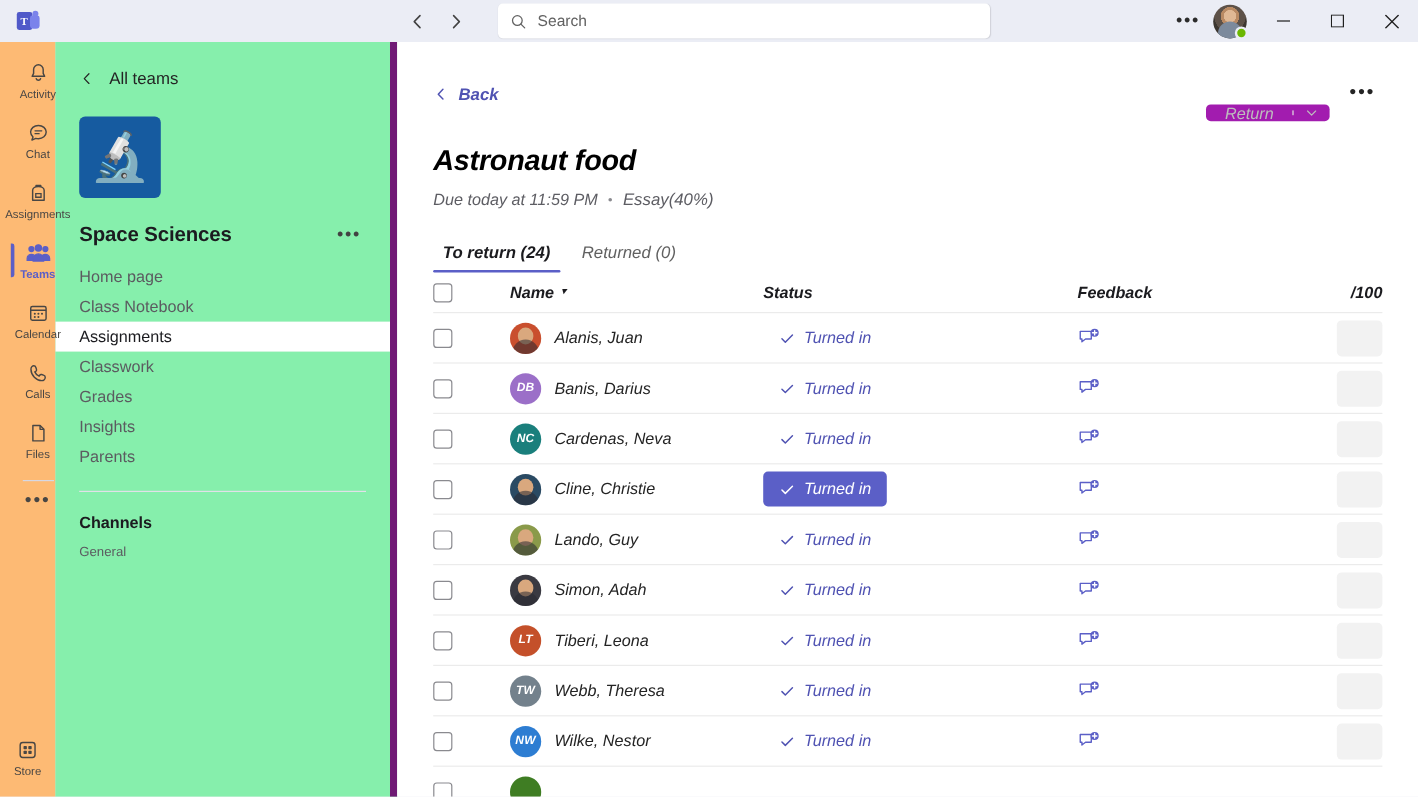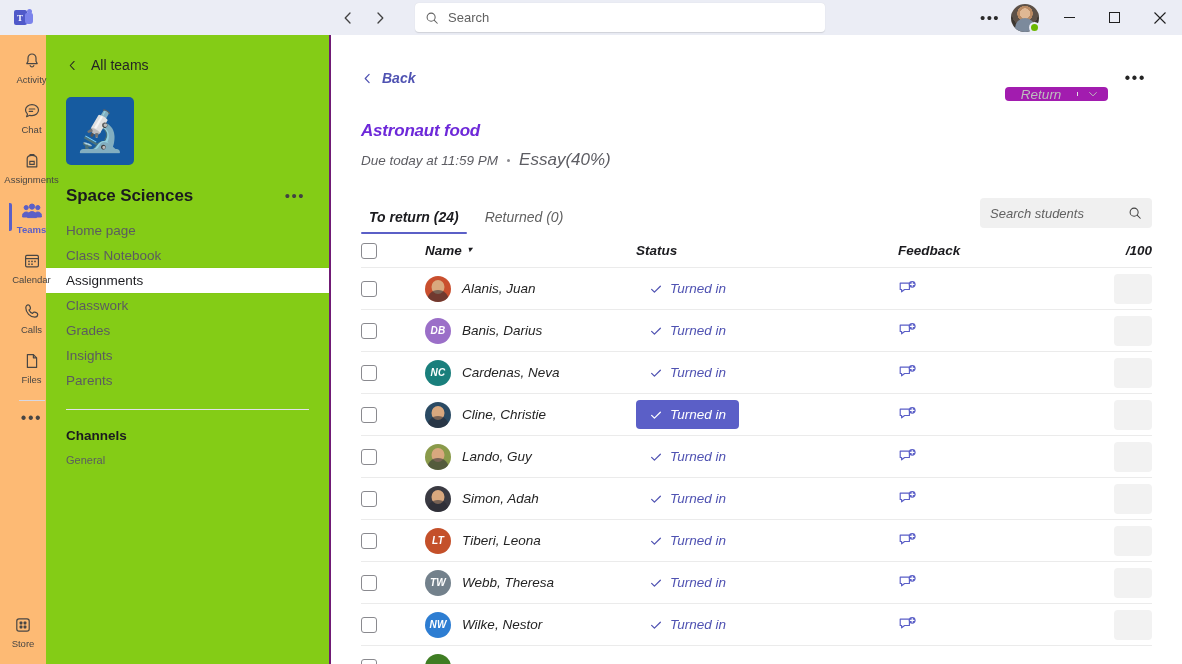--- a/index.html
+++ b/index.html
@@ -107,22 +107,22 @@
   .rail-sep { width: 26px; height: 1px; background: #d6d8e4; margin: 8px 0 2px; }
   .rail-more {
     width: 46px; height: 30px; display: flex; align-items: center; justify-content: center;
     color: #484644; font-size: 16px; letter-spacing: 1.6px; cursor: pointer;
   }
   .rail-bottom { position: absolute; bottom: 8px; left: 0; width: 46px; text-align: center; }
 
   
   .teamside {
     width: 285px; min-width: 285px;
-    background: #84cc16;
-    border-right: 2px solid #701a75;
+    background: #86efac;
+    border-right: 6px solid #701a75;
     padding: 0 0 0 0;
     overflow: hidden;
   }
   .allteams {
     display: flex; align-items: center; gap: 12px;
     height: 44px; padding: 0 20px; margin-top: 8px;
     font-size: 14px; color: #242424; cursor: pointer;
   }
   .team-tile {
     width: 68px; height: 68px; margin: 10px 0 0 20px;
@@ -173,25 +173,25 @@
     background: #a21caf; border-radius: 4px; overflow: hidden; margin-top: 32px;
   }
   .ret-btn {
     display: flex; align-items: center; padding: 0 16px;
     font-size: 13.5px; color: #bdbdbd; cursor: default;
   }
   .ret-div { width: 1px; background: #e2e2e2; margin: 5px 0; }
   .ret-caret { width: 30px; display: flex; align-items: center; justify-content: center; color: #bdbdbd; }
   .main-dots { color: #242424; font-size: 16px; letter-spacing: 1.6px; cursor: pointer; padding: 4px 6px; border-radius: 4px; }
 
-  .assign-title { font-size: 17px; font-weight: bold; color: #6d28d9; margin-top: 20px; letter-spacing: -0.2px; }
+  .assign-title { font-size: 24px; font-weight: bold; color: #000000; margin-top: 20px; letter-spacing: -0.2px; }
   .assign-meta { display: flex; align-items: center; gap: 9px; margin-top: 9px; }
   .meta-due { font-size: 13.5px; color: #5d5d63; }
   .meta-dot { width: 3px; height: 3px; border-radius: 50%; background: #8a8a8f; }
-  .meta-rubric { font-size: 17px; color: #5d5d63; }
+  .meta-rubric { font-size: 14px; color: #5d5d63; }
 
   .tabs-row {
     display: flex; align-items: flex-end; justify-content: space-between;
     margin-top: 28px;
   }
   .tabs { display: flex; gap: 10px; }
   .tab {
     font-size: 14px; color: #616161; padding: 0 8px 9px 8px; cursor: pointer;
     position: relative;
   }
@@ -504,27 +504,20 @@
           <span class="meta-due">Due today at 11:59 PM</span>
           <span class="meta-dot"></span>
           <span class="meta-rubric">Essay(40%)</span>
         </div>
 
         <div class="tabs-row">
           <div class="tabs">
             <div class="tab active"><span>To return (24)</span></div>
             <div class="tab"><span>Returned (0)</span></div>
           </div>
-          <div class="stu-search">
-            <span class="ph">Search students</span>
-            <svg width="14" height="14" viewBox="0 0 16 16" fill="none">
-                <circle cx="7" cy="7" r="4.6" stroke="#424242" stroke-width="1.2"></circle>
-                <path d="M10.4 10.4L14 14" stroke="#424242" stroke-width="1.2" stroke-linecap="round"></path>
-              </svg>
-          </div>
         </div>
 
         <div class="thead">
           <div class="c-check">
             <span class="cbox"></span>
           </div>
           <div class="c-name">
             <span>Name</span>
             <span class="sort-caret">▾</span>
           </div>

